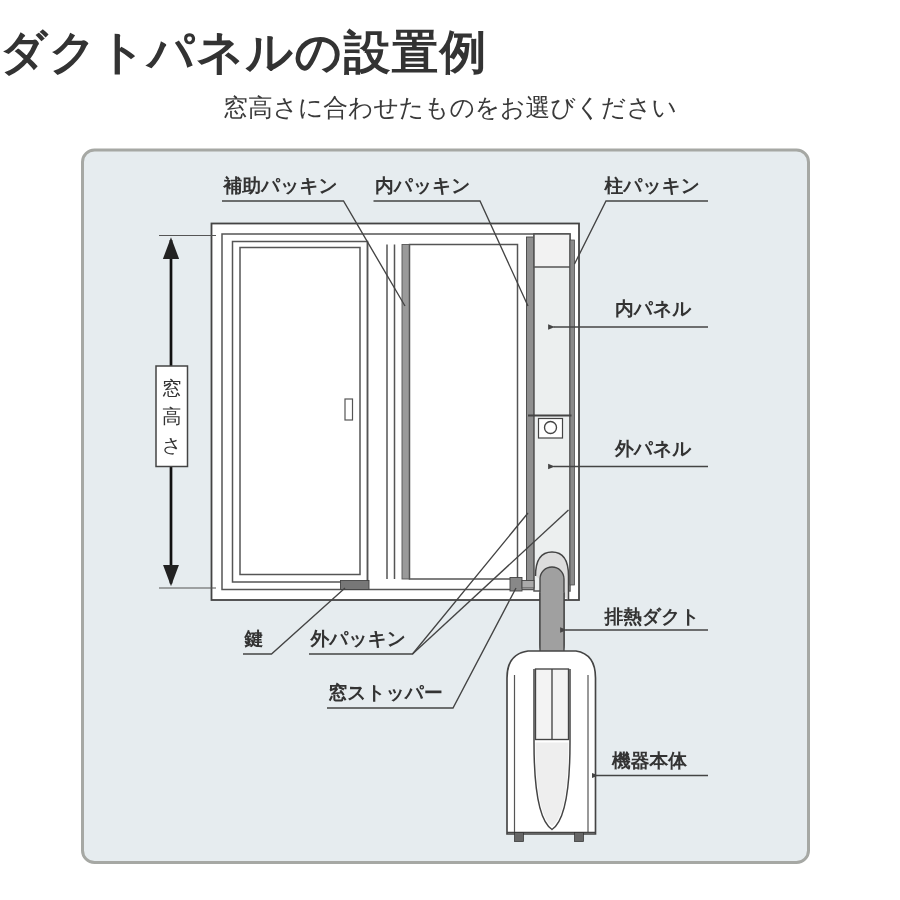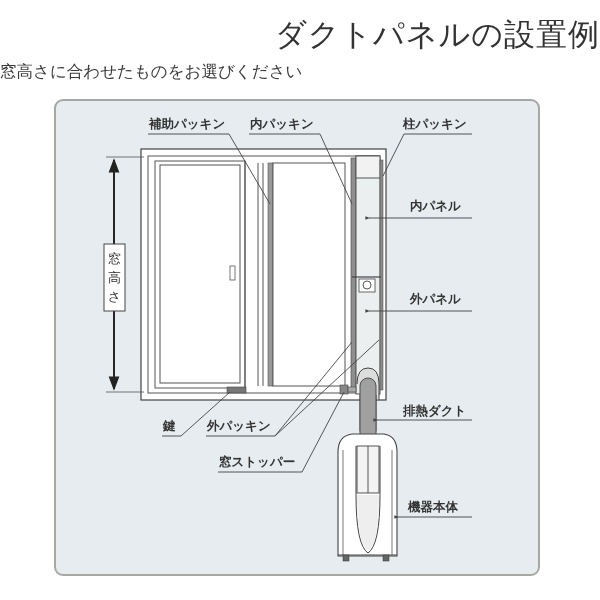--- a/index.html
+++ b/index.html
@@ -1,20 +1,20 @@
 <!DOCTYPE html>
 <html><head>
   <meta charset="utf-8">
   <style>
     html, body { margin: 0; padding: 0; background: #ffffff; }
     body { width: 600px; height: 600px; position: relative; overflow: hidden;
            font-family: "DejaVu Sans", "Liberation Sans", sans-serif; }
-    .title { position: absolute; top: 14px; left: 0; width: 600px; text-align: right;
-             font-size: 31px; color: #333333; letter-spacing: 1px; font-weight: normal; }
-    .subtitle { position: absolute; top: 61px; left: 0; width: 600px; 
+    .title { position: absolute; top: 14px; left: 0; width: 600px; text-align: left;
+             font-size: 31px; color: #333333; letter-spacing: 1px; font-weight: bold; }
+    .subtitle { position: absolute; top: 61px; left: 0; width: 600px; text-align: center;
                 font-size: 16.5px; color: #3a3a3a; }
     .panel { position: absolute; left: 54px; top: 99px; width: 486px; height: 477px;
              background: #e6ecef; border: 2px solid #a6a8a4; border-radius: 9px; box-sizing: border-box; }
     svg.diagram { position: absolute; left: 0; top: 0; }
     .lbl { font-size: 12.5px; font-weight: bold; fill: #333; font-family: "DejaVu Sans", sans-serif; }
     .vlbl { font-size: 13px; fill: #333; font-family: "DejaVu Sans", sans-serif; }
   </style>
 </head>
 <body>
 

